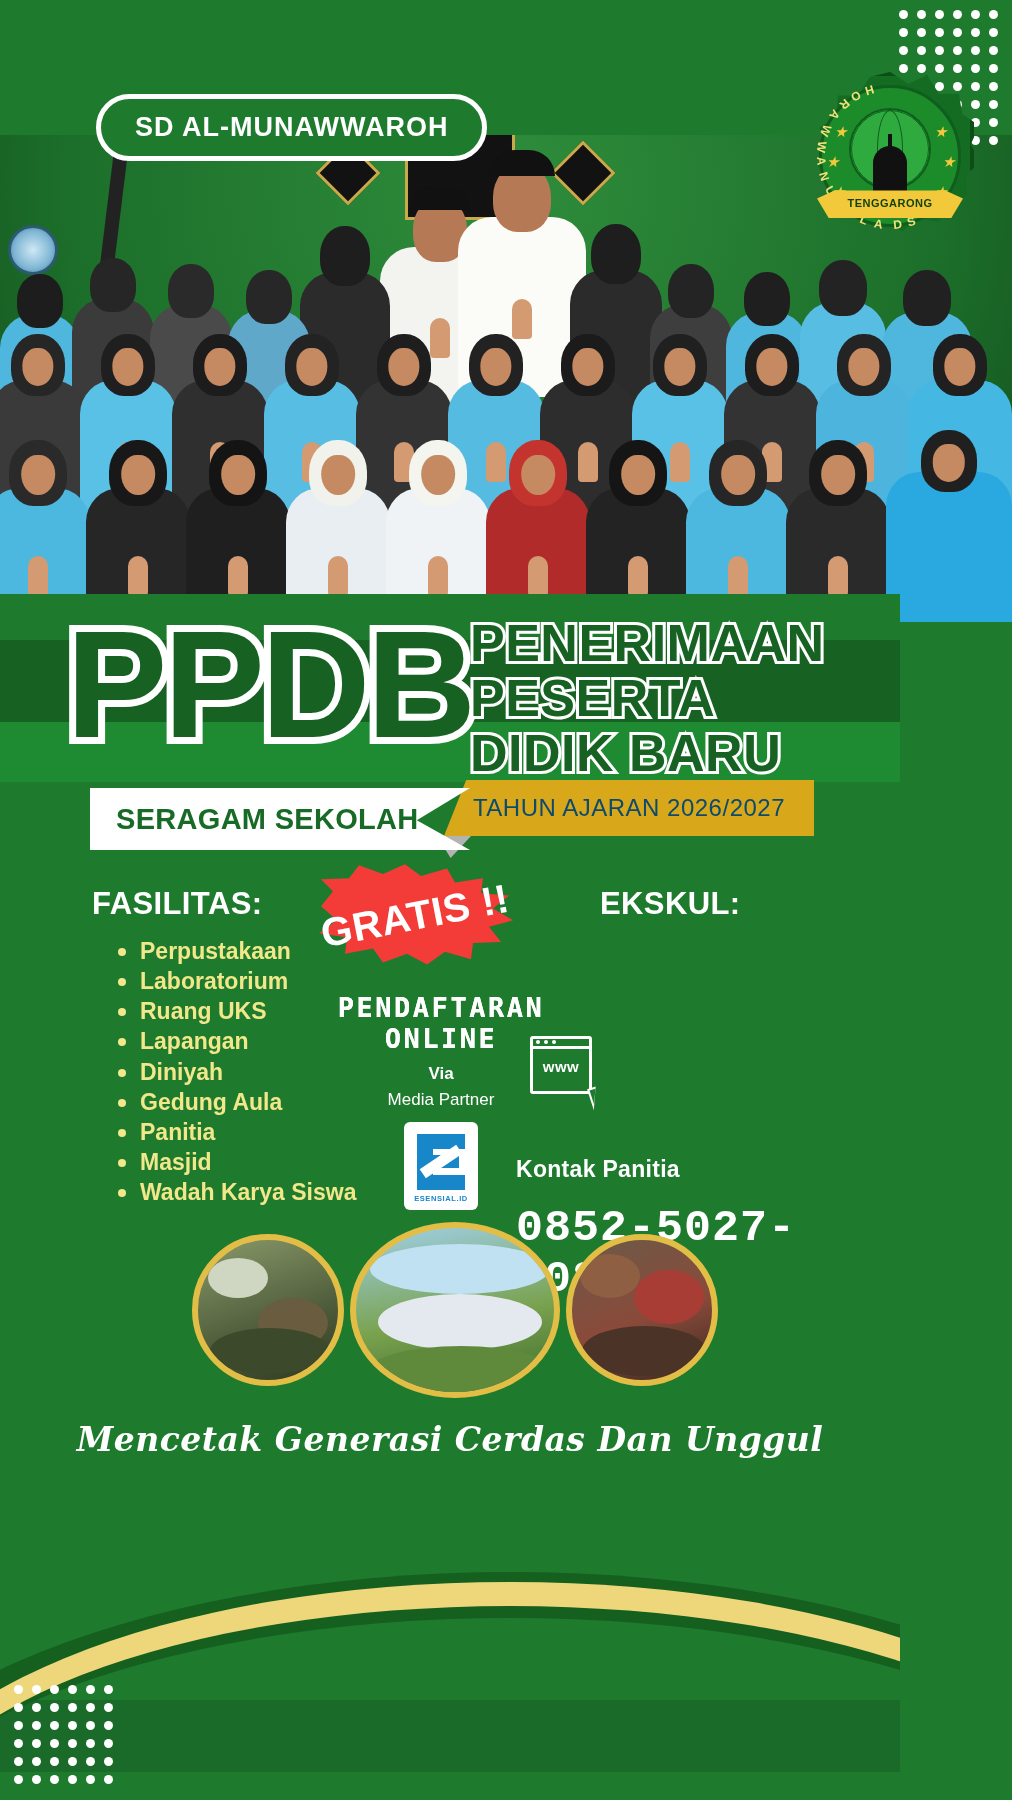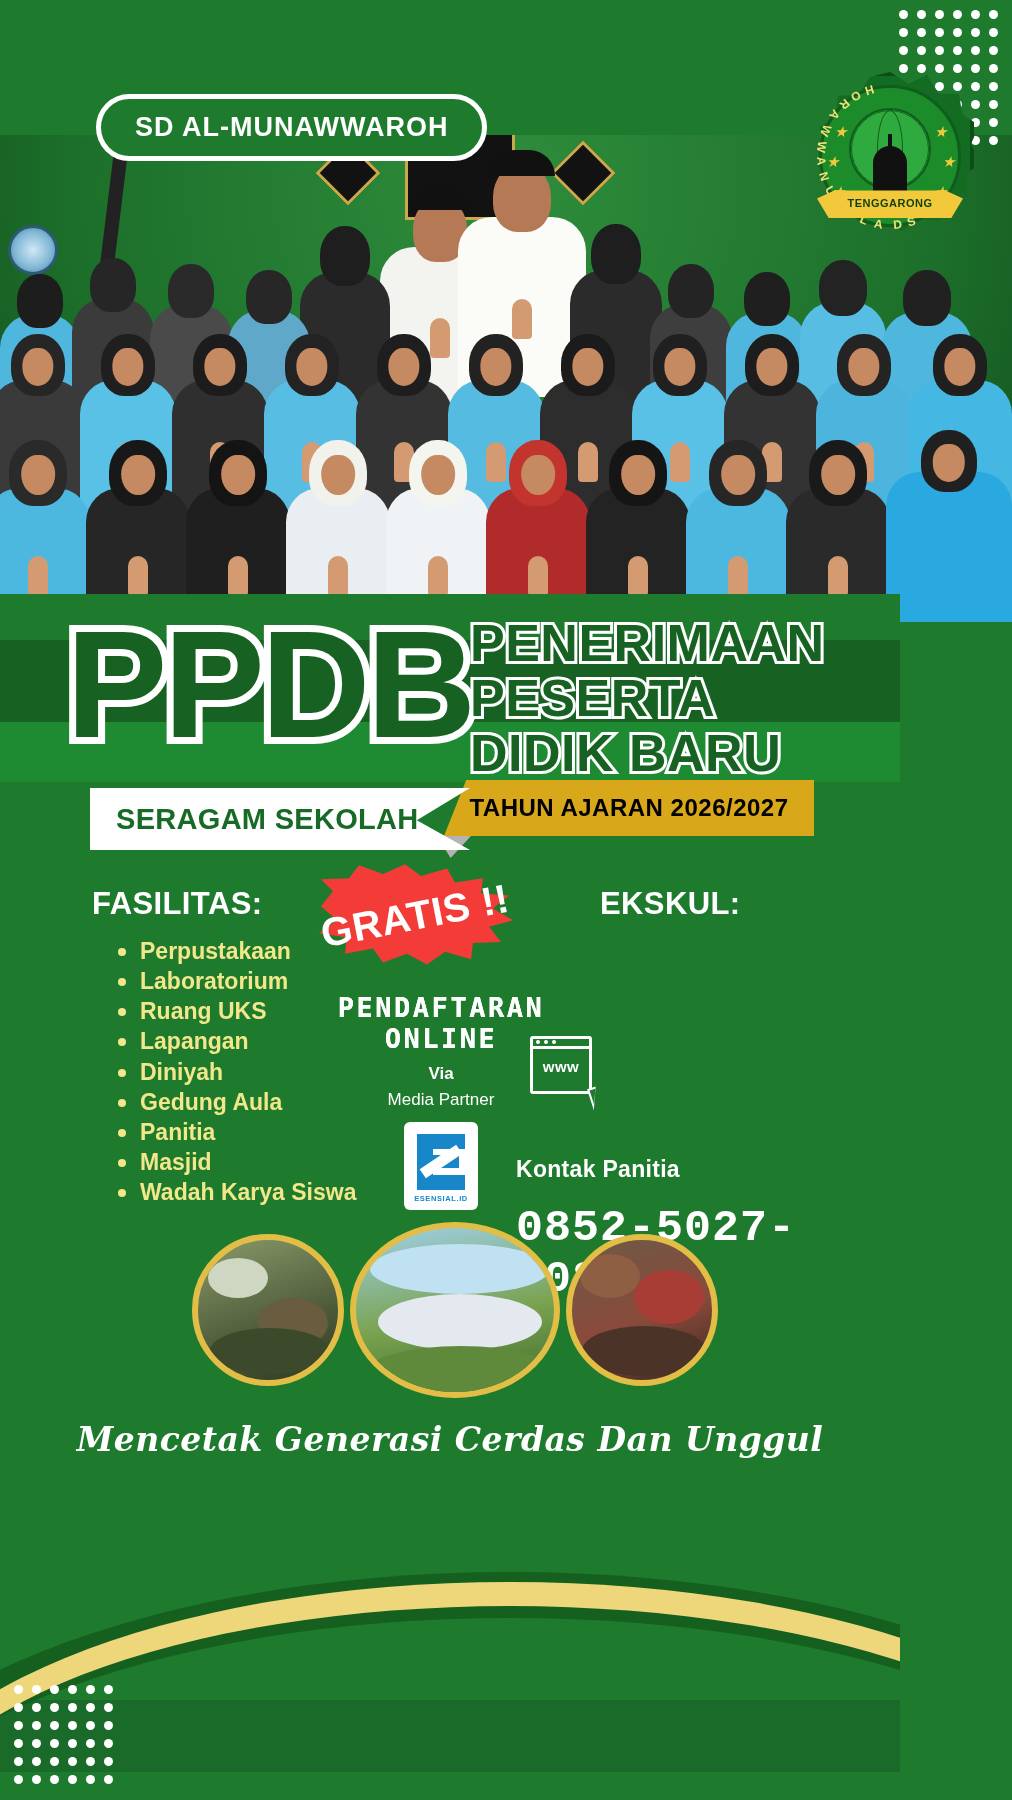--- a/index.html
+++ b/index.html
@@ -86,21 +86,21 @@
   .ppdb{position:absolute;left:66px;top:28px;font-size:152px;font-weight:900;line-height:.82;
      color:#176223;-webkit-text-stroke:14px #ffffff;paint-order:stroke fill;letter-spacing:-4px;z-index:3;}
   .headline{position:absolute;left:470px;top:22px;z-index:4;}
   .headline div{font-size:52px;font-weight:900;line-height:1.06;letter-spacing:.5px;
      color:#176223;-webkit-text-stroke:6px #ffffff;paint-order:stroke fill;}
 
   
   .year-banner{position:absolute;left:444px;top:186px;width:370px;height:56px;background:#D9A81A;z-index:4;
      clip-path:polygon(6% 0,100% 0,100% 100%,0 100%);
      display:flex;align-items:center;justify-content:center;}
-  .year-banner span{color:#000000;font-weight:bold;font-size:24px;letter-spacing:.5px;}
+  .year-banner span{color:#0c4a6e;font-weight:normal;font-size:24px;letter-spacing:.5px;}
   .year-notch{position:absolute;left:437px;top:242px;width:34px;height:22px;background:#b3b3b3;z-index:3;
      clip-path:polygon(0 0,100% 0,40% 100%);}
 
   
   .seragam{position:absolute;left:90px;top:194px;width:380px;height:62px;background:#ffffff;z-index:5;
      clip-path:polygon(0 0,100% 0,86% 52%,100% 100%,0 100%);
      display:flex;align-items:center;}
   .seragam span{color:#186B26;font-weight:bold;font-size:29px;letter-spacing:.3px;padding-left:26px;}
 
   

